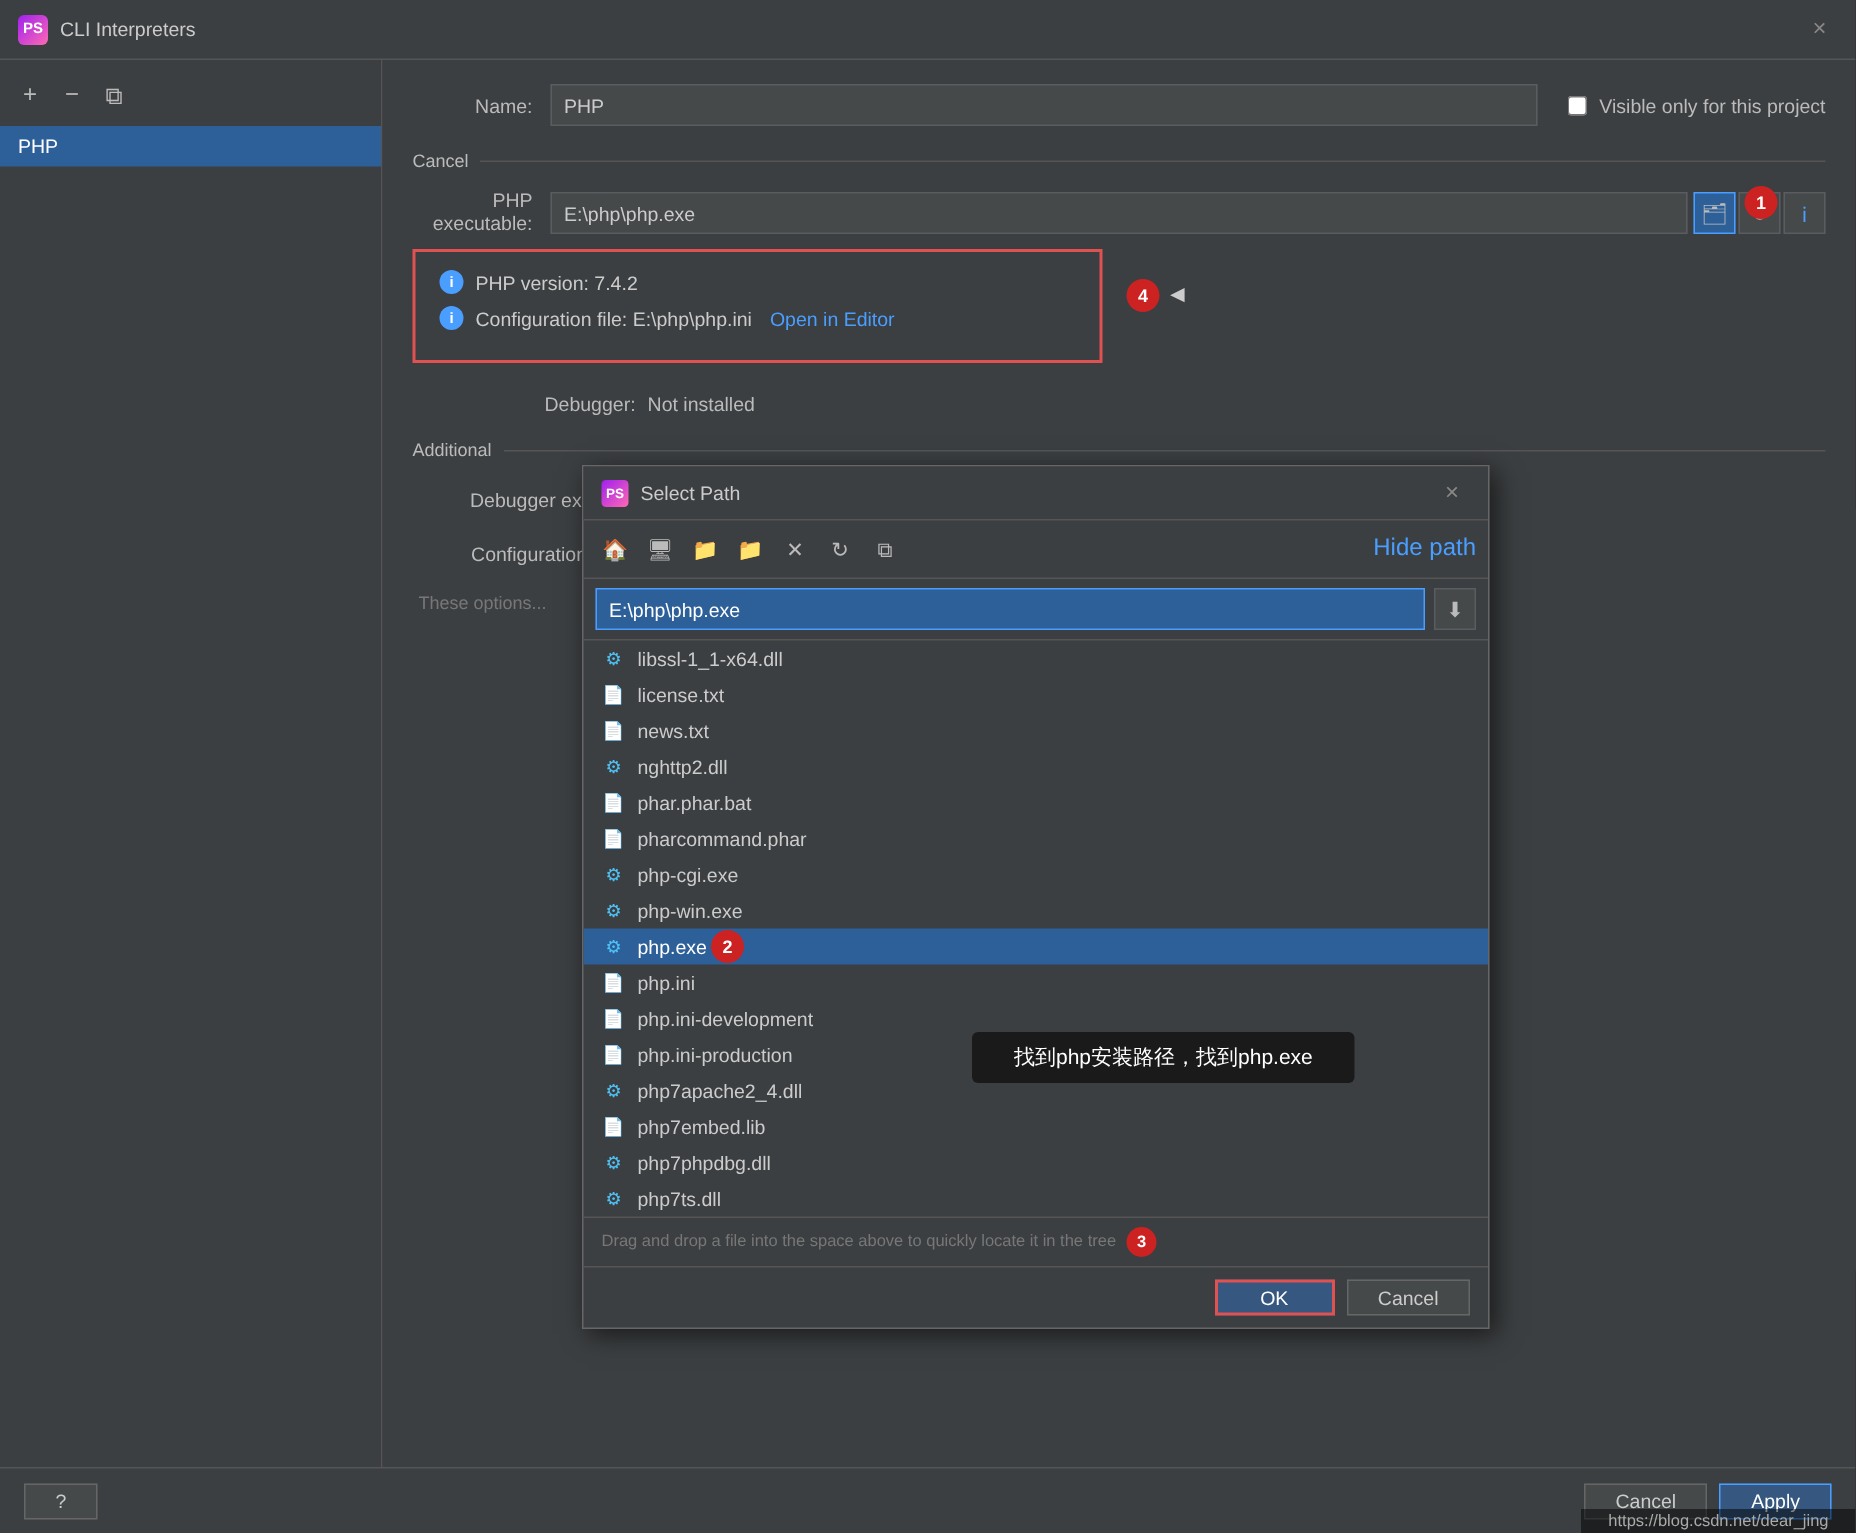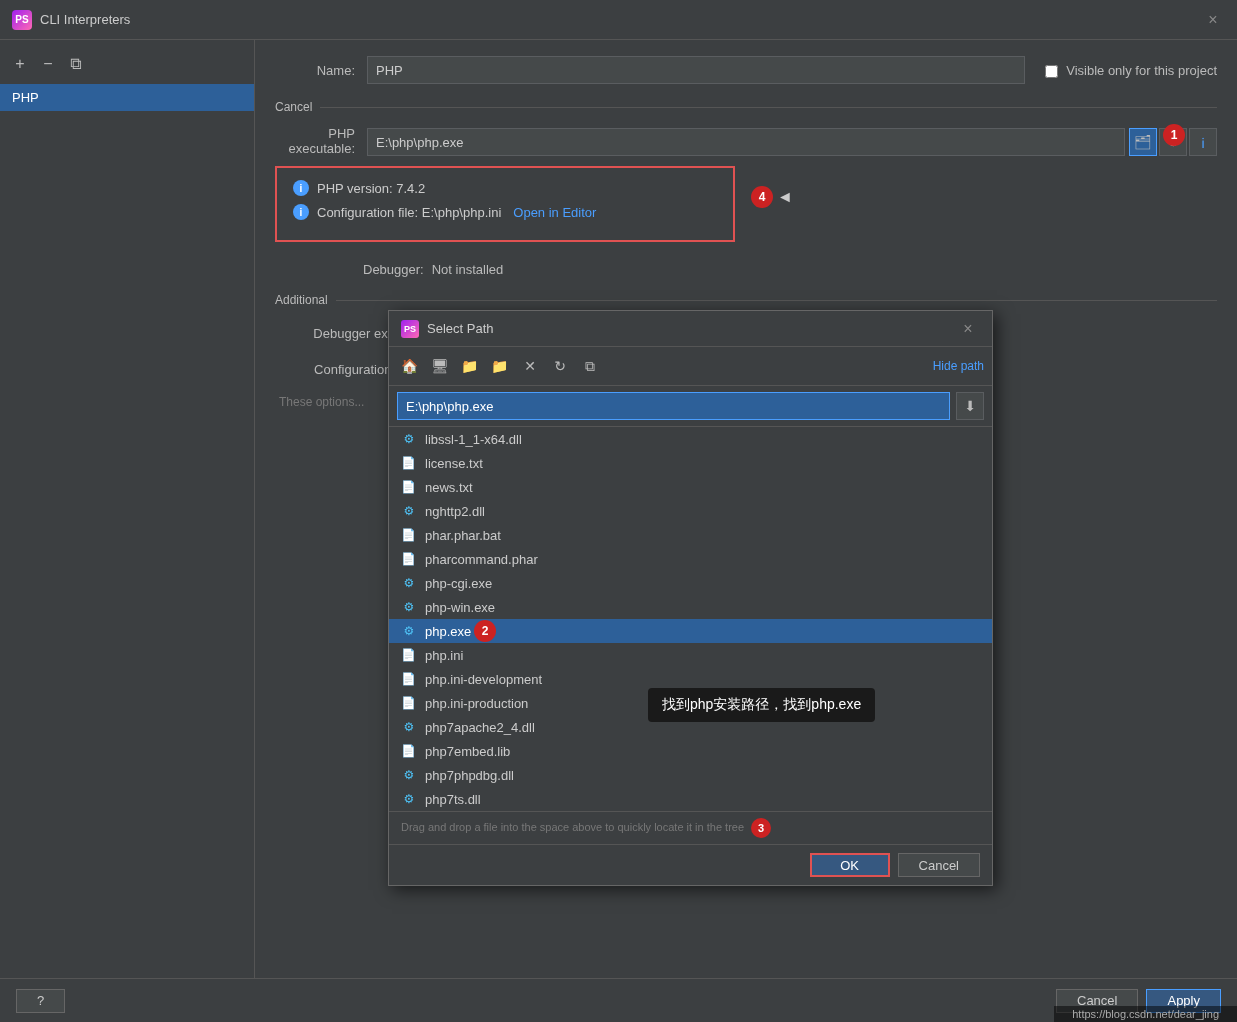--- a/index.html
+++ b/index.html
@@ -131,21 +131,21 @@
       background: #45494a;
       border: 1px solid #5a5d60;
       color: #ccc;
       padding: 4px 8px;
       height: 28px;
       font-size: 13px;
     }
 
     .checkbox-label {
       display: flex;
-      align-items: flex-end;
+      align-items: center;
       gap: 8px;
       color: #bbb;
       margin-left: 20px;
     }
 
     .section-header {
       color: #bbb;
       font-size: 12px;
       margin: 16px 0 12px 0;
       display: flex;
@@ -378,21 +378,21 @@
       cursor: pointer;
       display: flex; align-items: center; justify-content: center;
       font-size: 14px;
       border-radius: 3px;
     }
 
     .hide-path-link {
       margin-left: auto;
       color: #4a9eff;
       cursor: pointer;
-      font-size: 12px;
+      font-size: 16px;
     }
 
     .path-input-row {
       display: flex;
       align-items: center;
       padding: 6px 8px;
       gap: 6px;
       border-bottom: 1px solid #555;
     }
 
@@ -467,21 +467,21 @@
       border-top: 1px solid #555;
     }
 
     
     .tooltip-box {
       position: absolute;
       top: 688px;
       left: 648px;
       background: #1a1a1a;
       color: #fff;
-      padding: 8px 14px;
+      padding: 8px 28px;
       font-size: 14px;
       border-radius: 4px;
       white-space: nowrap;
       z-index: 200;
       pointer-events: none;
     }
 
     
     .badge-circle {
       width: 22px; height: 22px;

